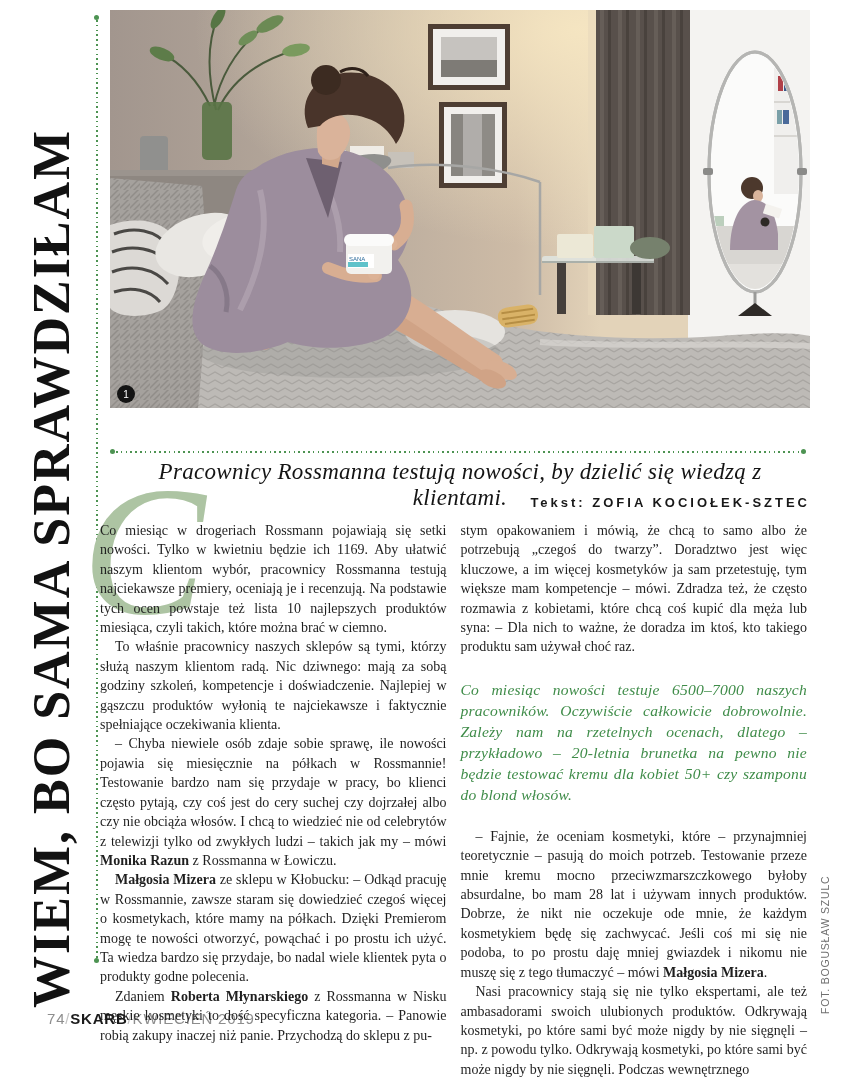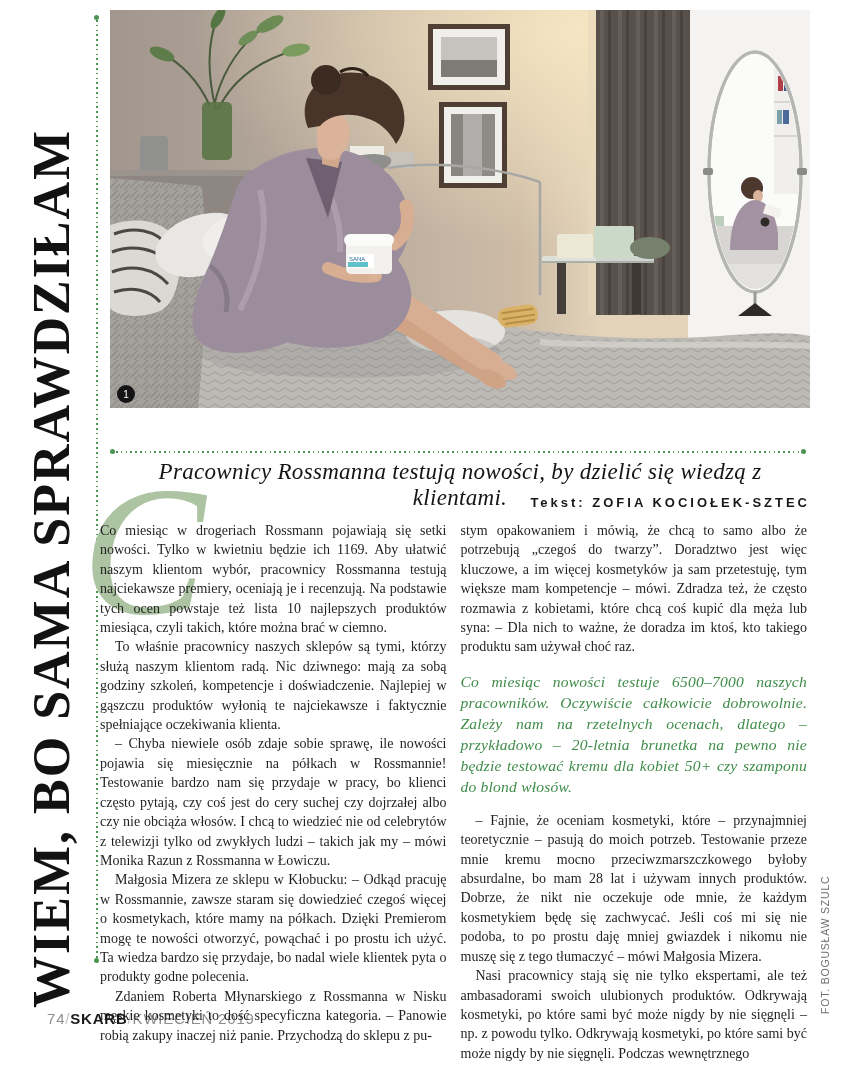--- a/index.html
+++ b/index.html
@@ -32,23 +32,23 @@
     font-family:"Liberation Sans",sans-serif;font-size:13px;font-weight:700;
     letter-spacing:3px;color:#181818;}
 
   .dropcap{position:absolute;left:82px;top:458px;z-index:0;font-family:"Liberation Serif",serif;
     font-style:italic;font-size:185px;line-height:1;color:#adc4a3;}
 
   .columns{position:absolute;left:100px;top:521px;width:707px;display:flex;gap:14px;z-index:1;}
   .col{flex:1;min-width:0;}
   .para{margin:0;font-size:14px;line-height:19.4px;text-align:justify;color:#1f1f1f;}
   .para.indent{text-indent:15px;}
-  .para .bold{font-weight:400;}
+  .para .bold{font-weight:700;}
   .para.green-quote{color:#3f8c49;font-style:italic;font-size:15.6px;line-height:21px;
-    margin:14px 0;letter-spacing:0.2px;}
+    margin:22px 0;letter-spacing:0.2px;}
 
   .footer{position:absolute;left:47px;top:1010px;font-family:"Liberation Sans",sans-serif;
     font-size:15px;letter-spacing:0.8px;color:#8d8d8d;}
   .footer .mag{color:#1a1a1a;font-weight:700;}
   .footer .sep{color:#c2c2c2;}
 
   .photo-credit{position:absolute;left:819px;top:1014px;transform:rotate(-90deg);
     transform-origin:0 0;white-space:nowrap;font-family:"Liberation Sans",sans-serif;
     font-size:10.5px;letter-spacing:0.8px;color:#707070;}
 </style>

